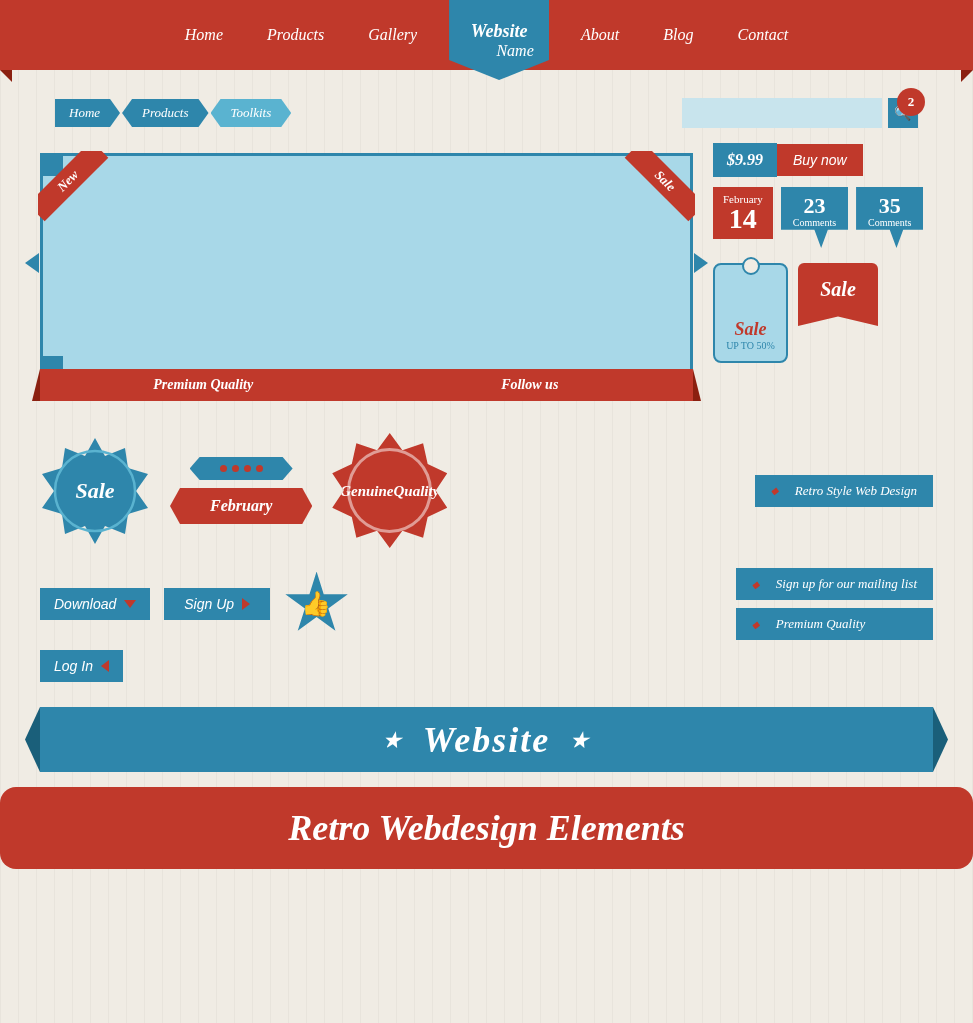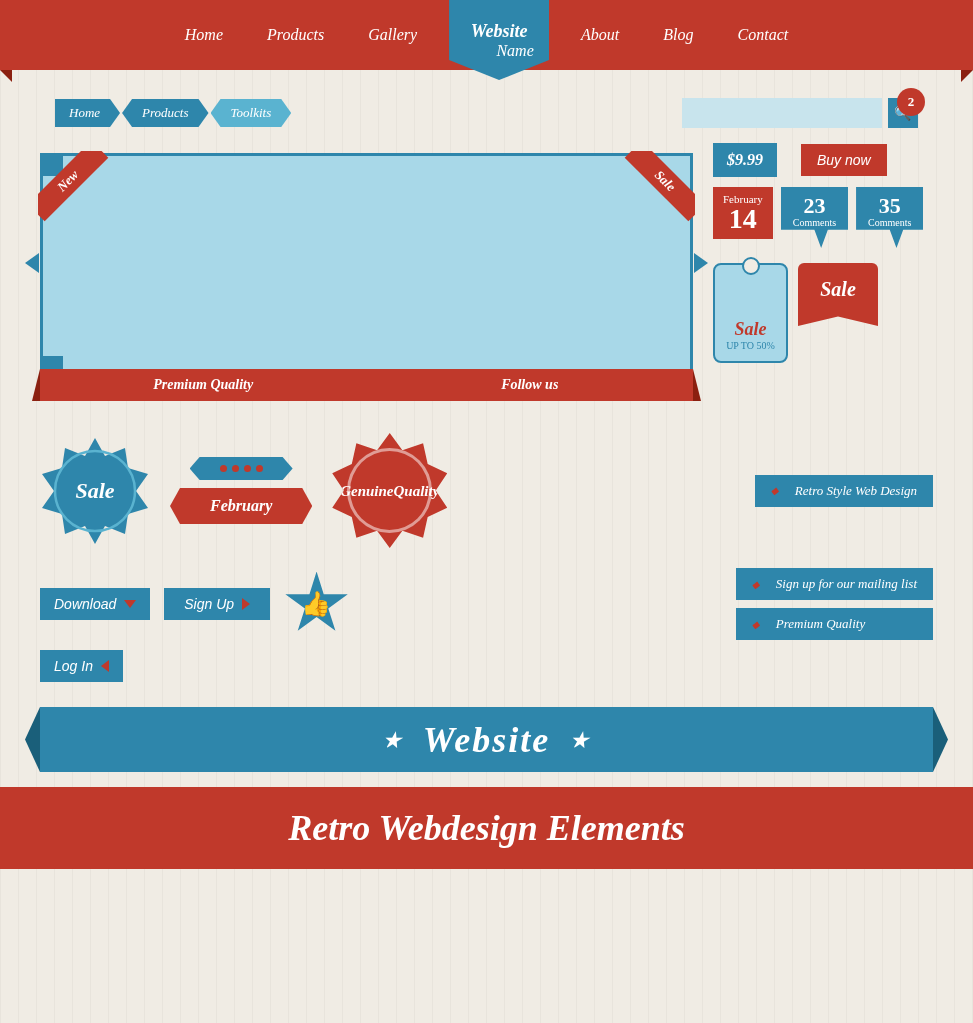--- a/index.html
+++ b/index.html
@@ -315,21 +315,21 @@
 
     
     .right-panel {
       width: 220px;
       display: flex;
       flex-direction: column;
       gap: 10px;
     }
     .price-buy-row {
       display: flex;
-      gap: 24px;
+      gap: 0;
       align-items: center;
     }
     .price-tag {
       background: #2e86ab;
       color: #fff;
       font-size: 16px;
       font-weight: bold;
       padding: 8px 14px;
       font-style: italic;
     }
@@ -640,20 +640,21 @@
       gap: 20px;
     }
     .star-deco { color: #fff; font-size: 20px; }
 
     
     .footer {
       background: #c0392b;
       padding: 20px 40px;
       text-align: center;
       margin-top: 5px;
+      border-radius: 16px;
     }
     .footer-title {
       color: #fff;
       font-size: 36px;
       font-style: italic;
       font-weight: bold;
     }
 
     
     .panel-content {

